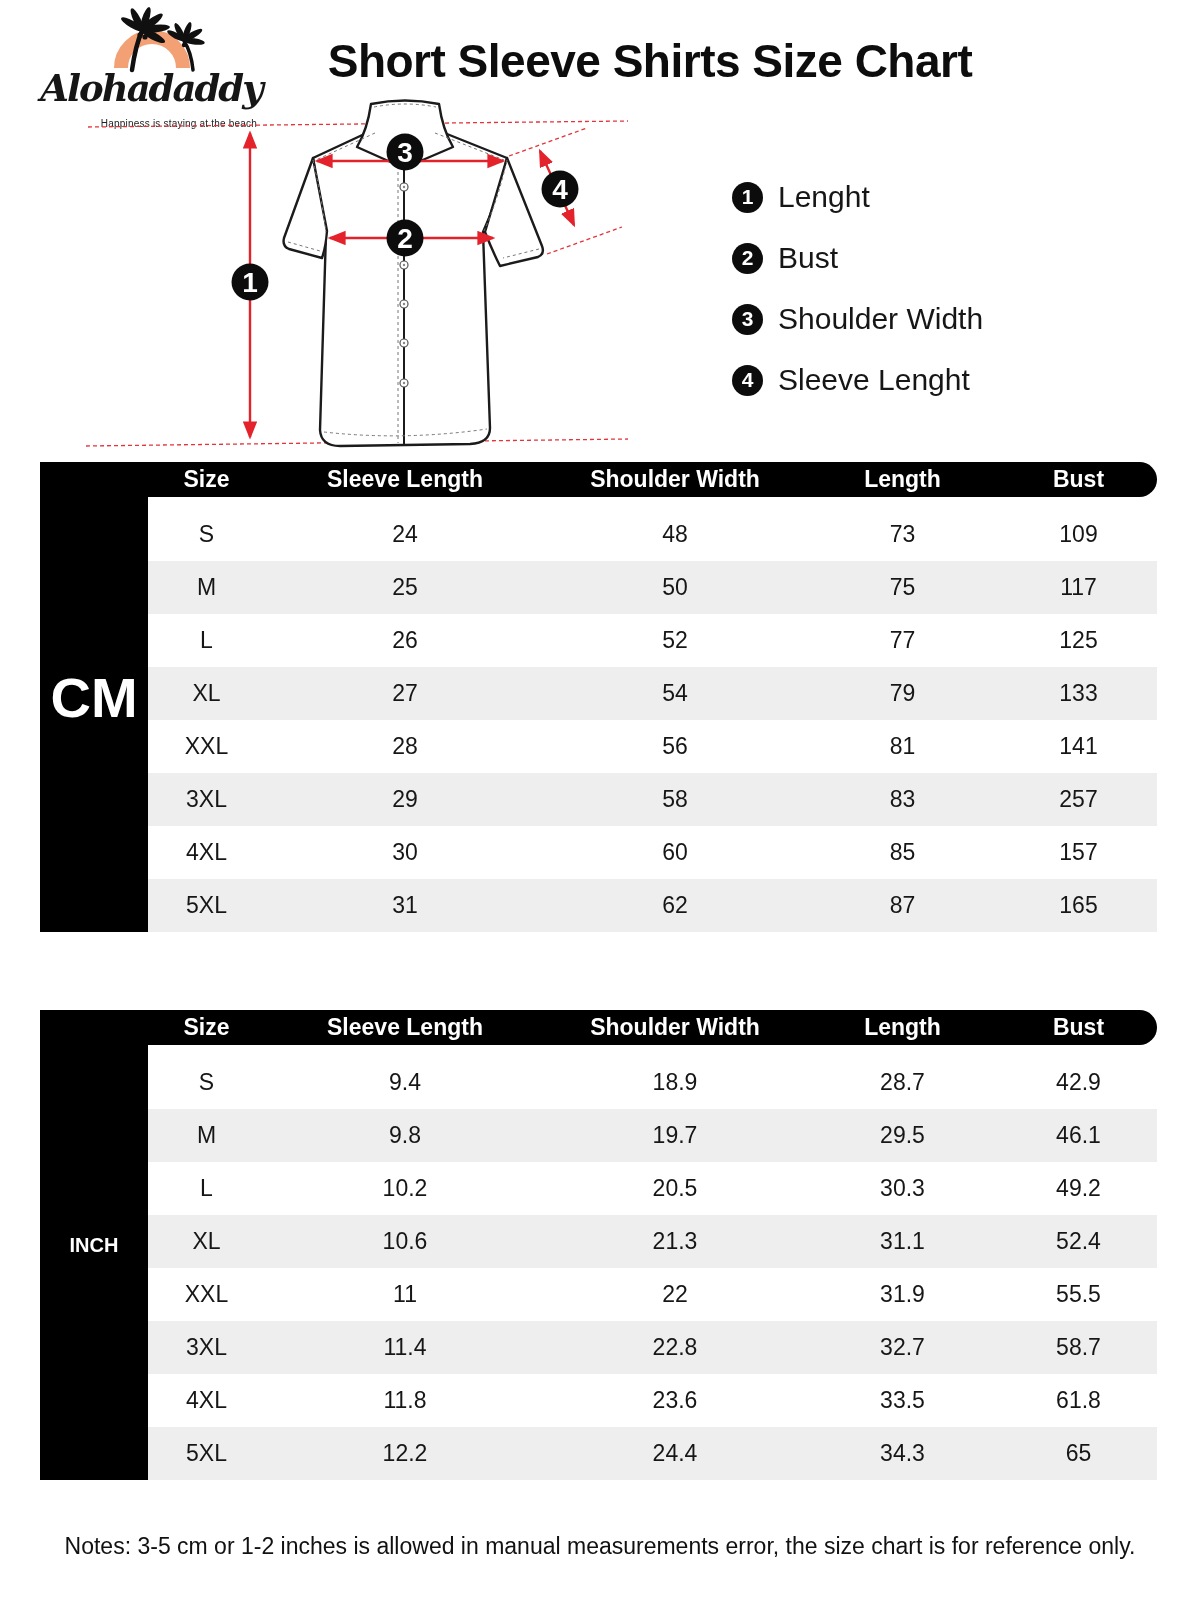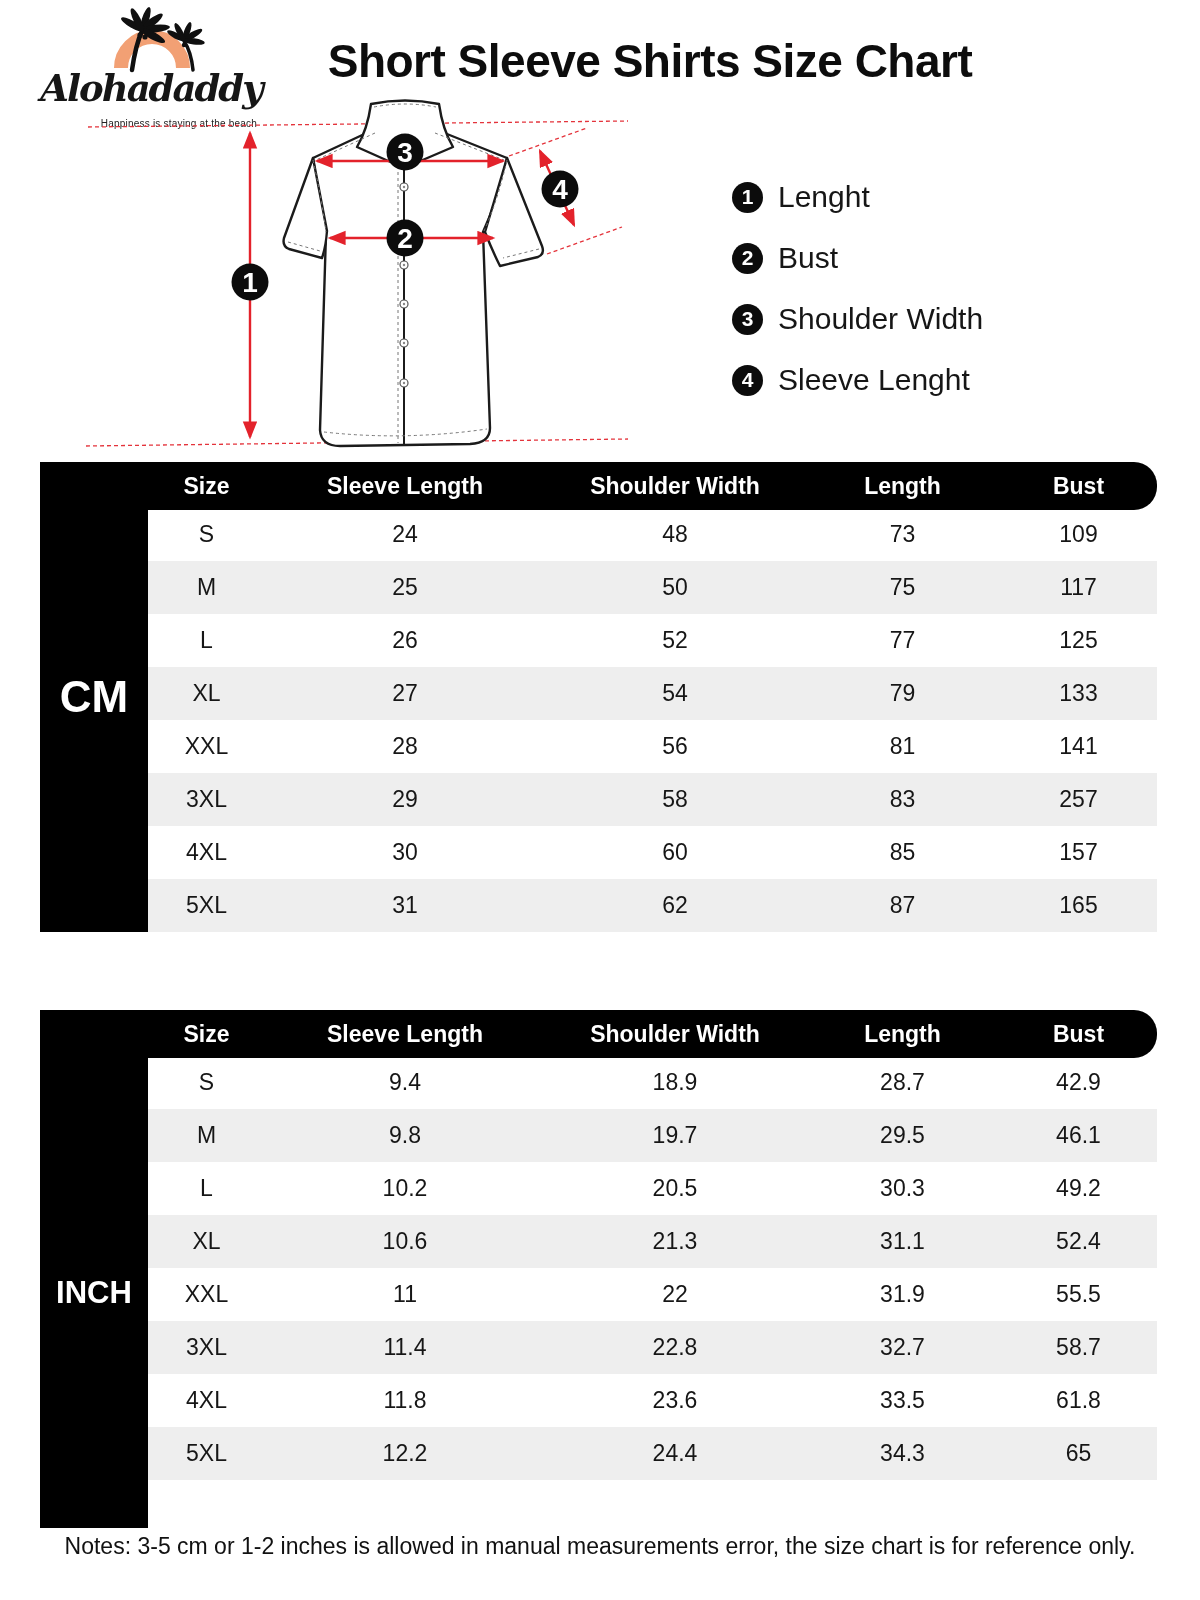--- a/index.html
+++ b/index.html
@@ -25,28 +25,28 @@
   
   .legend{position:absolute;left:732px;top:180px;}
   .legend-row{display:flex;align-items:center;margin-bottom:27px;height:34px;}
   .legend-badge{width:31px;height:31px;border-radius:50%;background:#0c0c0c;color:#fff;
       font-weight:700;font-size:21px;display:flex;align-items:center;justify-content:center;
       flex:0 0 31px;}
   .legend-label{margin-left:15px;font-size:30px;color:#161616;}
 
   
   .size-table{position:absolute;left:40px;width:1117px;height:470px;}
-  .thead{position:absolute;z-index:2;top:0;left:0;width:1117px;height:48px;background:#000;
+  .thead{position:absolute;z-index:2;top:0;left:0;width:1117px;height:35px;background:#000;
       border-radius:0 23px 23px 0;display:flex;align-items:center;padding-left:108px;
       box-sizing:border-box;}
   .hcell{color:#fff;font-weight:700;font-size:23px;text-align:center;}
   .unit-col{position:absolute;top:0;left:0;width:108px;height:470px;background:#000;
       color:#fff;font-weight:700;display:flex;align-items:center;justify-content:center;}
-  .t0 .unit-col{font-size:44px;letter-spacing:0px;}
-  .t1 .unit-col{font-size:31px;letter-spacing:0px;margin-top:48px;}
+  .t0 .unit-col{font-size:56px;letter-spacing:0px;}
+  .t1 .unit-col{font-size:20px;letter-spacing:0px;}
   .rows{position:absolute;left:108px;top:46px;width:1009px;}
   .trow{display:flex;height:53px;align-items:center;background:#fff;}
   .trow.alt{background:#eeeeee;}
   .cell{font-size:23px;color:#161616;text-align:center;}
   .c0{width:117px;} .c1{width:280px;} .c2{width:260px;} .c3{width:195px;} .c4{width:157px;}
 
   
   .notes{position:absolute;left:0;top:1533px;width:1200px;text-align:center;
       font-size:23px;color:#111;}
 </style>

